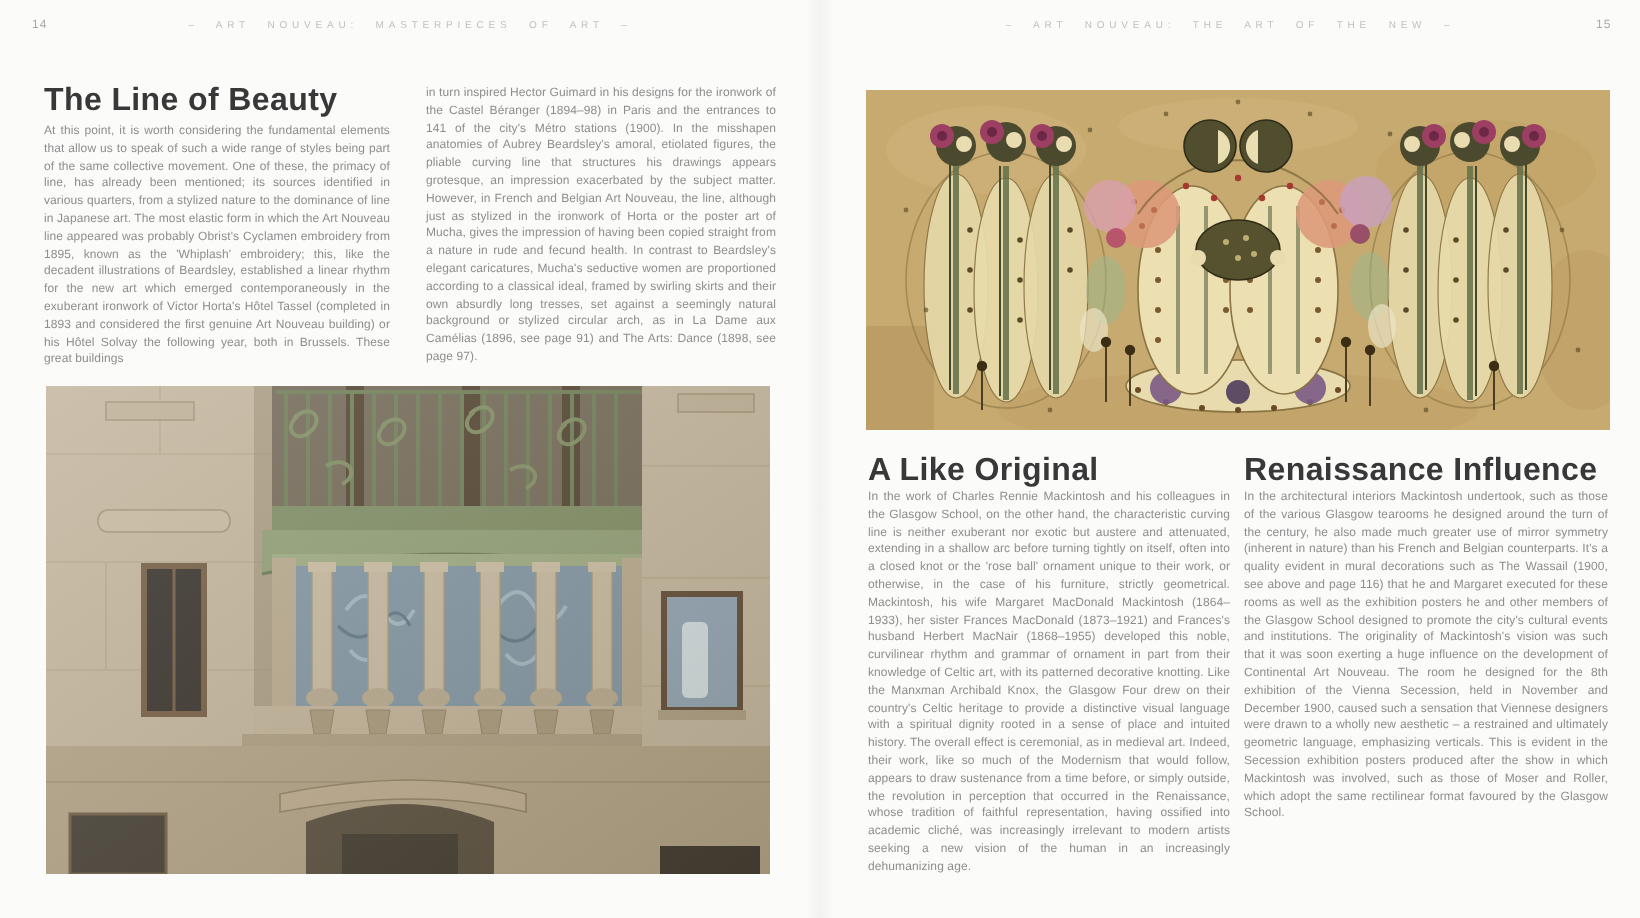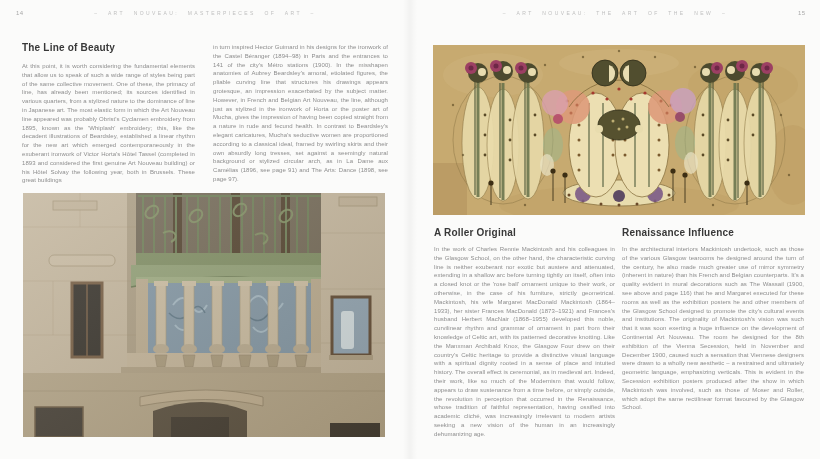--- a/index.html
+++ b/index.html
@@ -9,21 +9,21 @@
     font-family:"Liberation Sans", sans-serif;
     -webkit-font-smoothing:antialiased;
   }
   .abs{position:absolute;}
   .page-number{font-size:6px;color:#a9a9a9;letter-spacing:.5px;}
   .running-header{
     width:410px;text-align:center;font-size:5px;letter-spacing:2.4px;
     word-spacing:5px;color:#c0c0c0;text-transform:uppercase;
   }
   .section-heading{
-    font-size:10px;font-weight:bold;color:#383838;letter-spacing:.2px;
+    font-size:16px;font-weight:bold;color:#383838;letter-spacing:.2px;
   }
   .body-text{
     font-size:6px;line-height:8.8px;color:#8d8d8d;text-align:justify;
     letter-spacing:.05px;
   }
   .gutter{
     left:403px;top:0;width:14px;height:459px;
     background:linear-gradient(to right, rgba(0,0,0,0), rgba(0,0,0,0.035), rgba(0,0,0,0));
   }
   figure{margin:0;}
@@ -410,20 +410,20 @@
           <circle cx="262" cy="22" r="1.2"></circle>
         <circle cx="348" cy="70" r="1.2"></circle>
           <circle cx="356" cy="130" r="1.2"></circle>
           <circle cx="186" cy="6" r="1.2"></circle>
         <circle cx="92" cy="160" r="1.2"></circle>
           <circle cx="280" cy="160" r="1.2"></circle>
       </g>
     </svg>
   </figure>
 
-  <div class="abs section-heading" style="left:24px;top:227px;">A Roller Original</div>
+  <div class="abs section-heading" style="left:24px;top:227px;">A Like Original</div>
   <div class="abs body-text" style="left:24px;top:245px;width:181px;">In the work of Charles Rennie Mackintosh and his colleagues in the Glasgow School, on the other hand, the characteristic curving line is neither exuberant nor exotic but austere and attenuated, extending in a shallow arc before turning tightly on itself, often into a closed knot or the 'rose ball' ornament unique to their work, or otherwise, in the case of his furniture, strictly geometrical. Mackintosh, his wife Margaret MacDonald Mackintosh (1864–1933), her sister Frances MacDonald (1873–1921) and Frances's husband Herbert MacNair (1868–1955) developed this noble, curvilinear rhythm and grammar of ornament in part from their knowledge of Celtic art, with its patterned decorative knotting. Like the Manxman Archibald Knox, the Glasgow Four drew on their country's Celtic heritage to provide a distinctive visual language with a spiritual dignity rooted in a sense of place and intuited history. The overall effect is ceremonial, as in medieval art. Indeed, their work, like so much of the Modernism that would follow, appears to draw sustenance from a time before, or simply outside, the revolution in perception that occurred in the Renaissance, whose tradition of faithful representation, having ossified into academic cliché, was increasingly irrelevant to modern artists seeking a new vision of the human in an increasingly dehumanizing age.</div>
 
   <div class="abs section-heading" style="left:212px;top:227px;">Renaissance Influence</div>
   <div class="abs body-text" style="left:212px;top:245px;width:182px;">In the architectural interiors Mackintosh undertook, such as those of the various Glasgow tearooms he designed around the turn of the century, he also made much greater use of mirror symmetry (inherent in nature) than his French and Belgian counterparts. It's a quality evident in mural decorations such as The Wassail (1900, see above and page 116) that he and Margaret executed for these rooms as well as the exhibition posters he and other members of the Glasgow School designed to promote the city's cultural events and institutions. The originality of Mackintosh's vision was such that it was soon exerting a huge influence on the development of Continental Art Nouveau. The room he designed for the 8th exhibition of the Vienna Secession, held in November and December 1900, caused such a sensation that Viennese designers were drawn to a wholly new aesthetic – a restrained and ultimately geometric language, emphasizing verticals. This is evident in the Secession exhibition posters produced after the show in which Mackintosh was involved, such as those of Moser and Roller, which adopt the same rectilinear format favoured by the Glasgow School.</div>
 </div>
 
 <div class="abs gutter"></div>
 
 </body></html>

